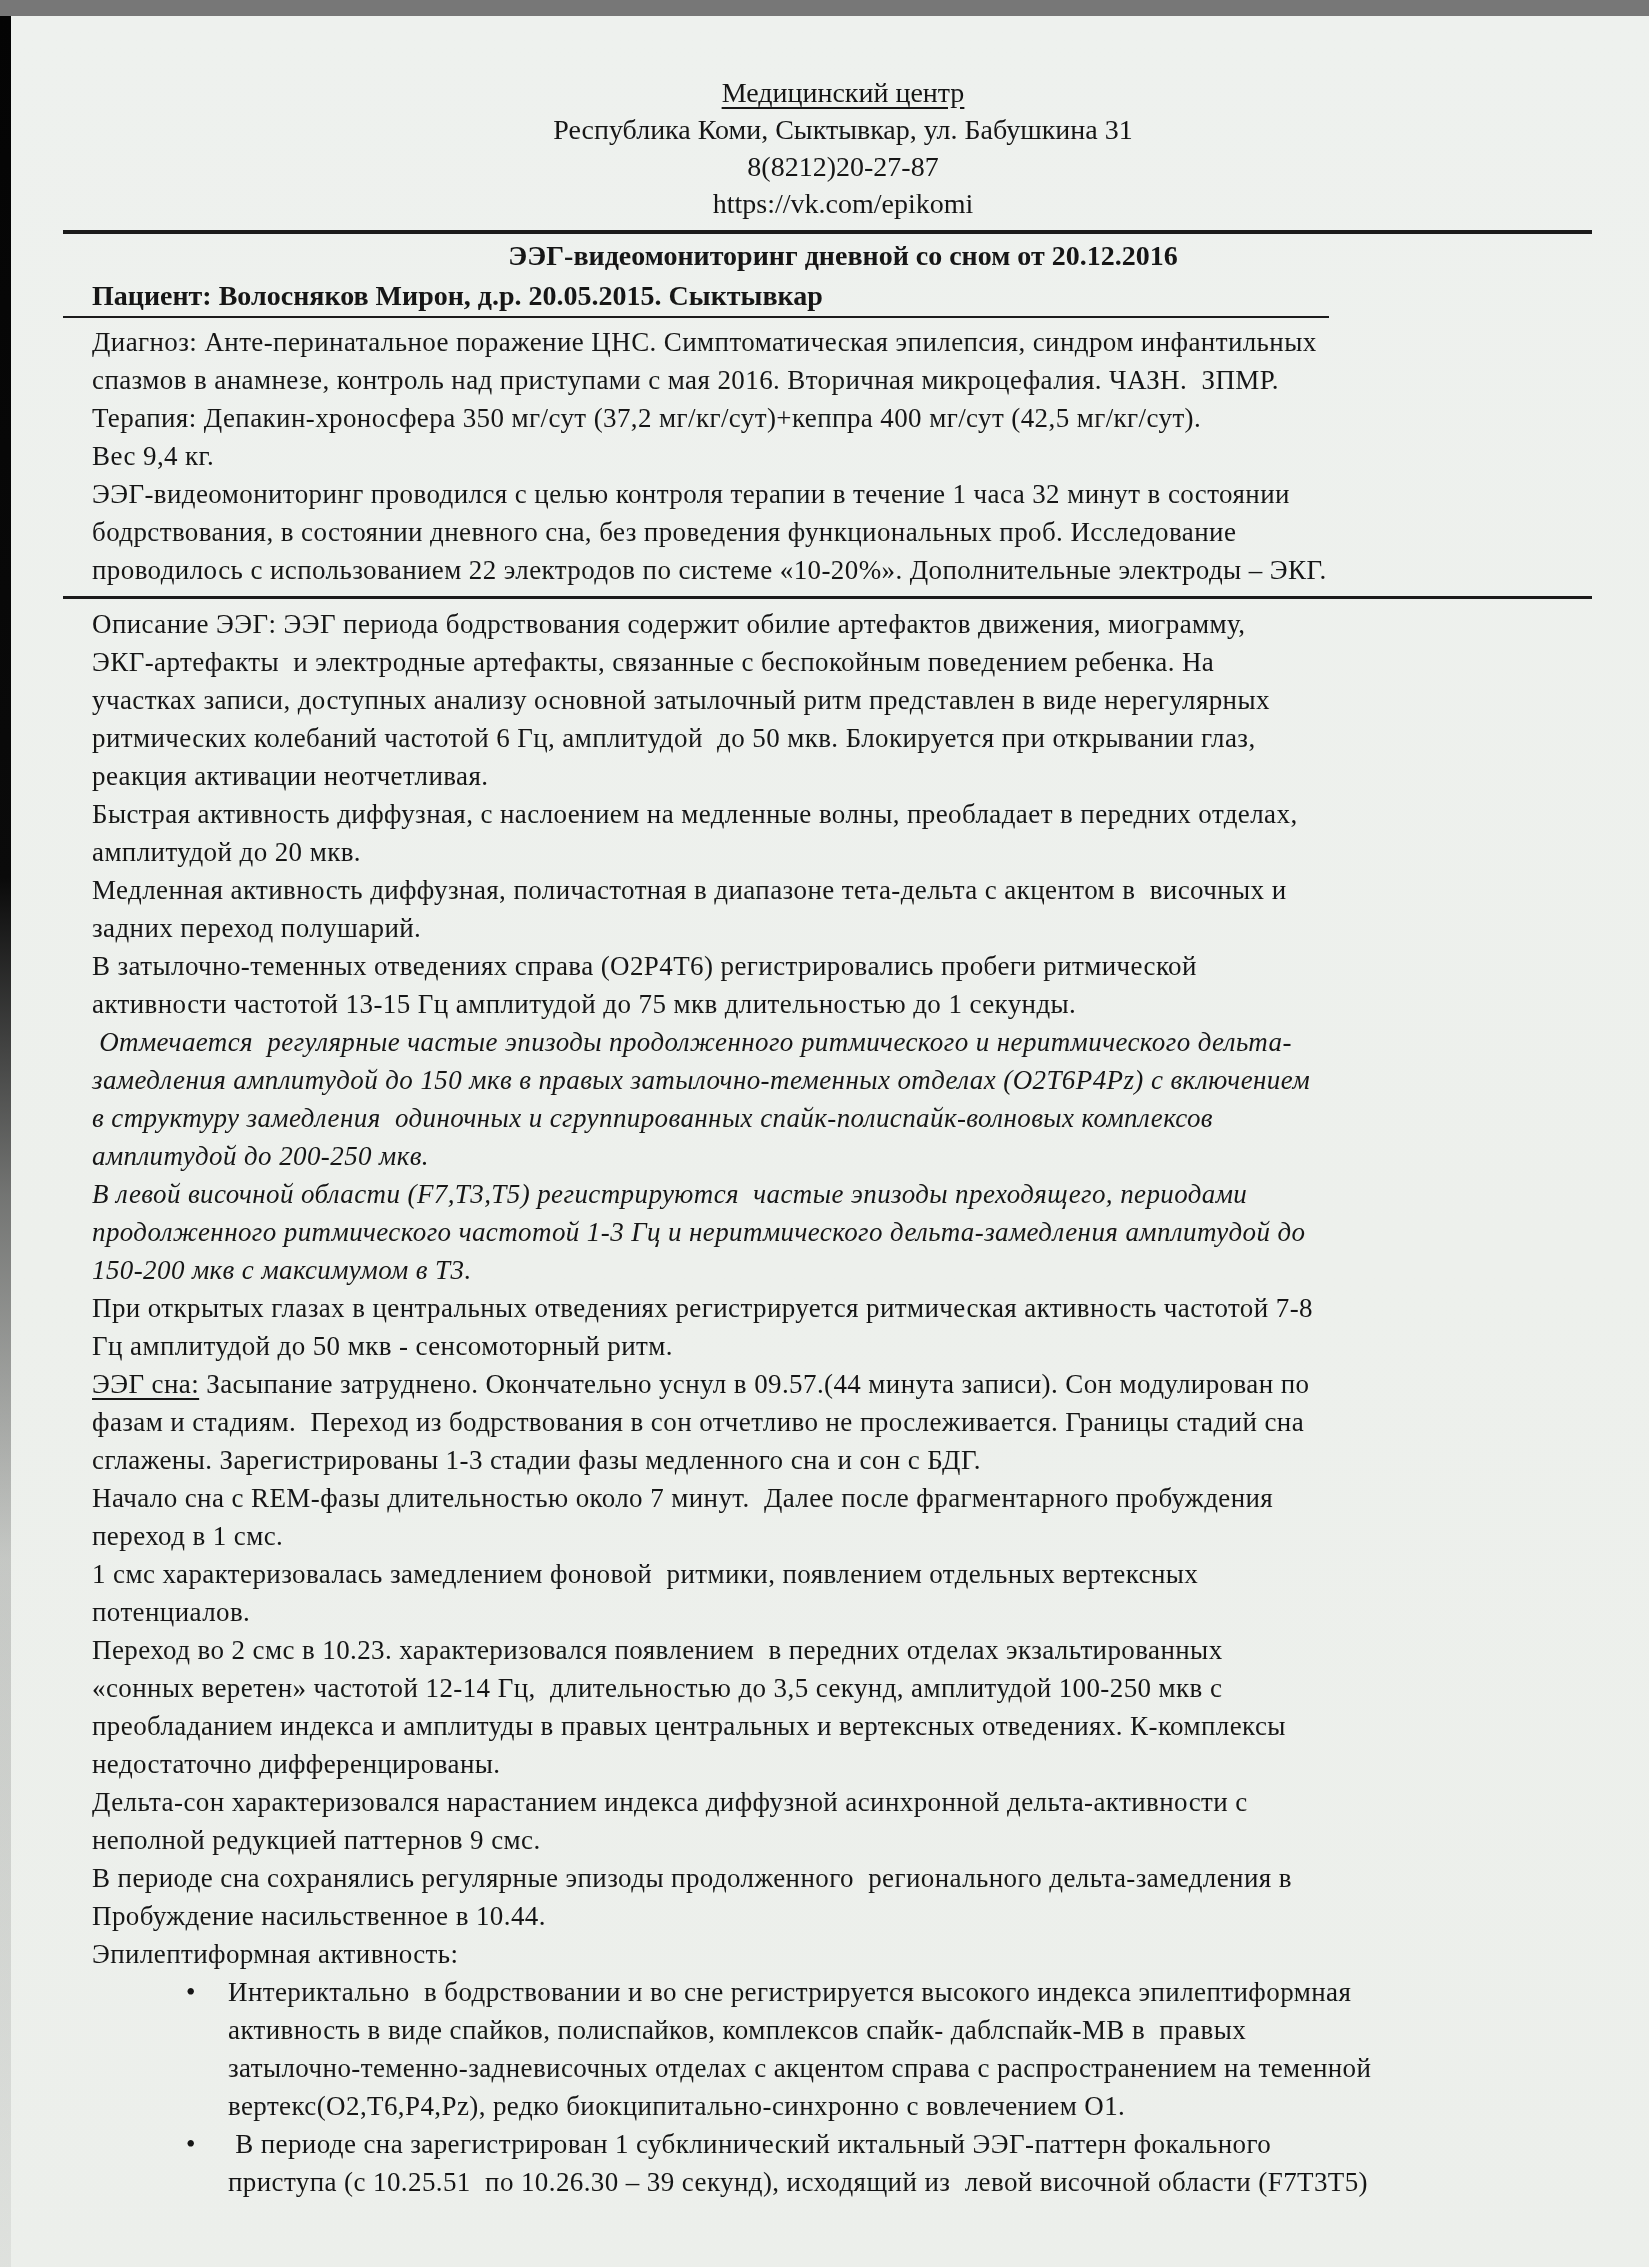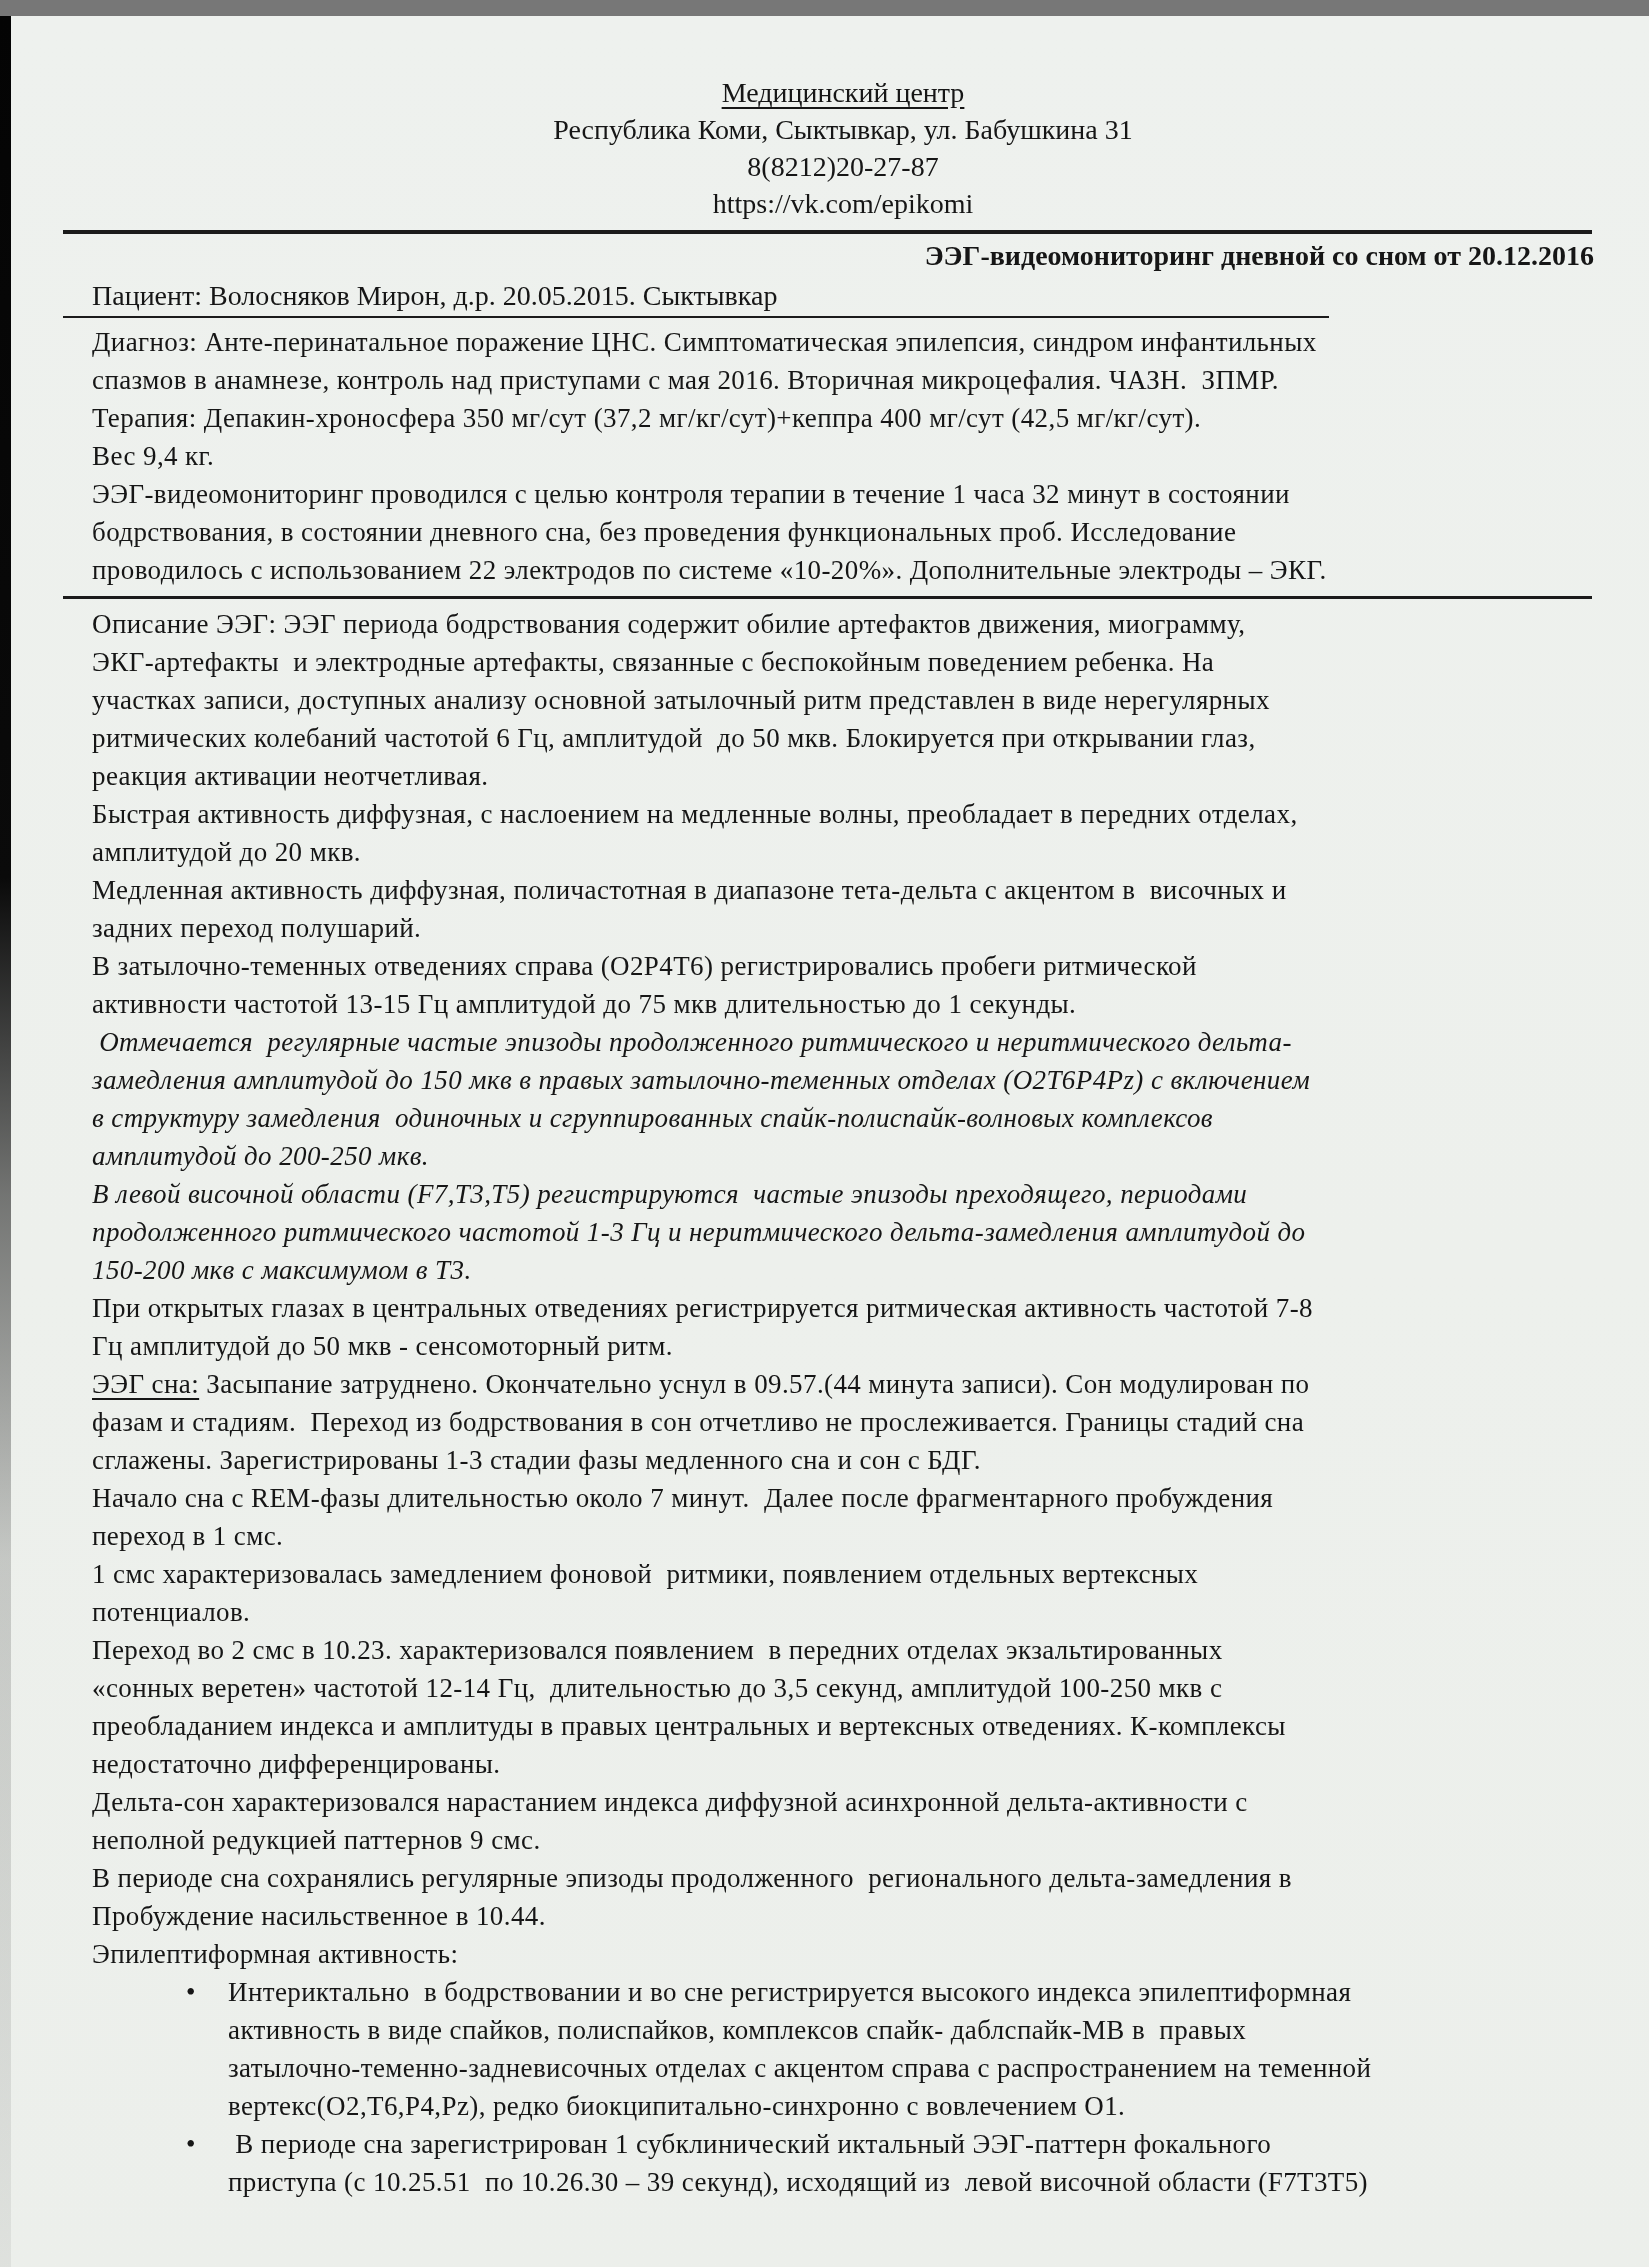--- a/index.html
+++ b/index.html
@@ -15,22 +15,22 @@
   .scan-edge {
     position:absolute; left:0; top:0; width:10.7px; height:100%;
     background:linear-gradient(180deg,#040404 0%,#0a0a0a 38%,rgba(15,15,15,.55) 52%,
                rgba(15,15,15,.18) 68%,rgba(15,15,15,.06) 100%);
   }
   .content { position:relative; padding:58px 56px 0 92px; }
   .h-line { text-align:center; font-size:28px; line-height:37px; white-space:pre; }
   .clinic-name { text-decoration:underline; text-underline-offset:4.9px; }
   .rule { background:#1b1b1b; }
   .rule-header { height:3.9px; margin:7.8px 0 1.9px -29px; width:calc(100% + 27px); }
-  .title { font-weight:bold; text-align:right; font-size:28px; line-height:40px; white-space:pre; }
-  .patient { font-weight:normal; font-size:28px; line-height:39px; white-space:pre; }
+  .title { font-weight:bold; text-align:center; font-size:28px; line-height:40px; white-space:pre; }
+  .patient { font-weight:bold; font-size:28px; line-height:39px; white-space:pre; }
   .rule-patient { height:2.9px; margin:1px 0 4.9px -29px; width:1266px; }
   .ln { position:relative; font-size:27px; line-height:38px; white-space:pre; letter-spacing:0.4px; }
   .ln .b { font-weight:normal; }
   .ln .i { font-style:italic; }
   .ln .u { text-decoration:underline; text-underline-offset:4.9px; }
   .bullet-first, .bullet-cont { padding-left:136px; }
   .bullet-marker { position:absolute; left:94px; top:0; }
   .body-rule { height:2.9px; margin:6.8px 0 5.8px -29px; }
 </style>
 </head>

